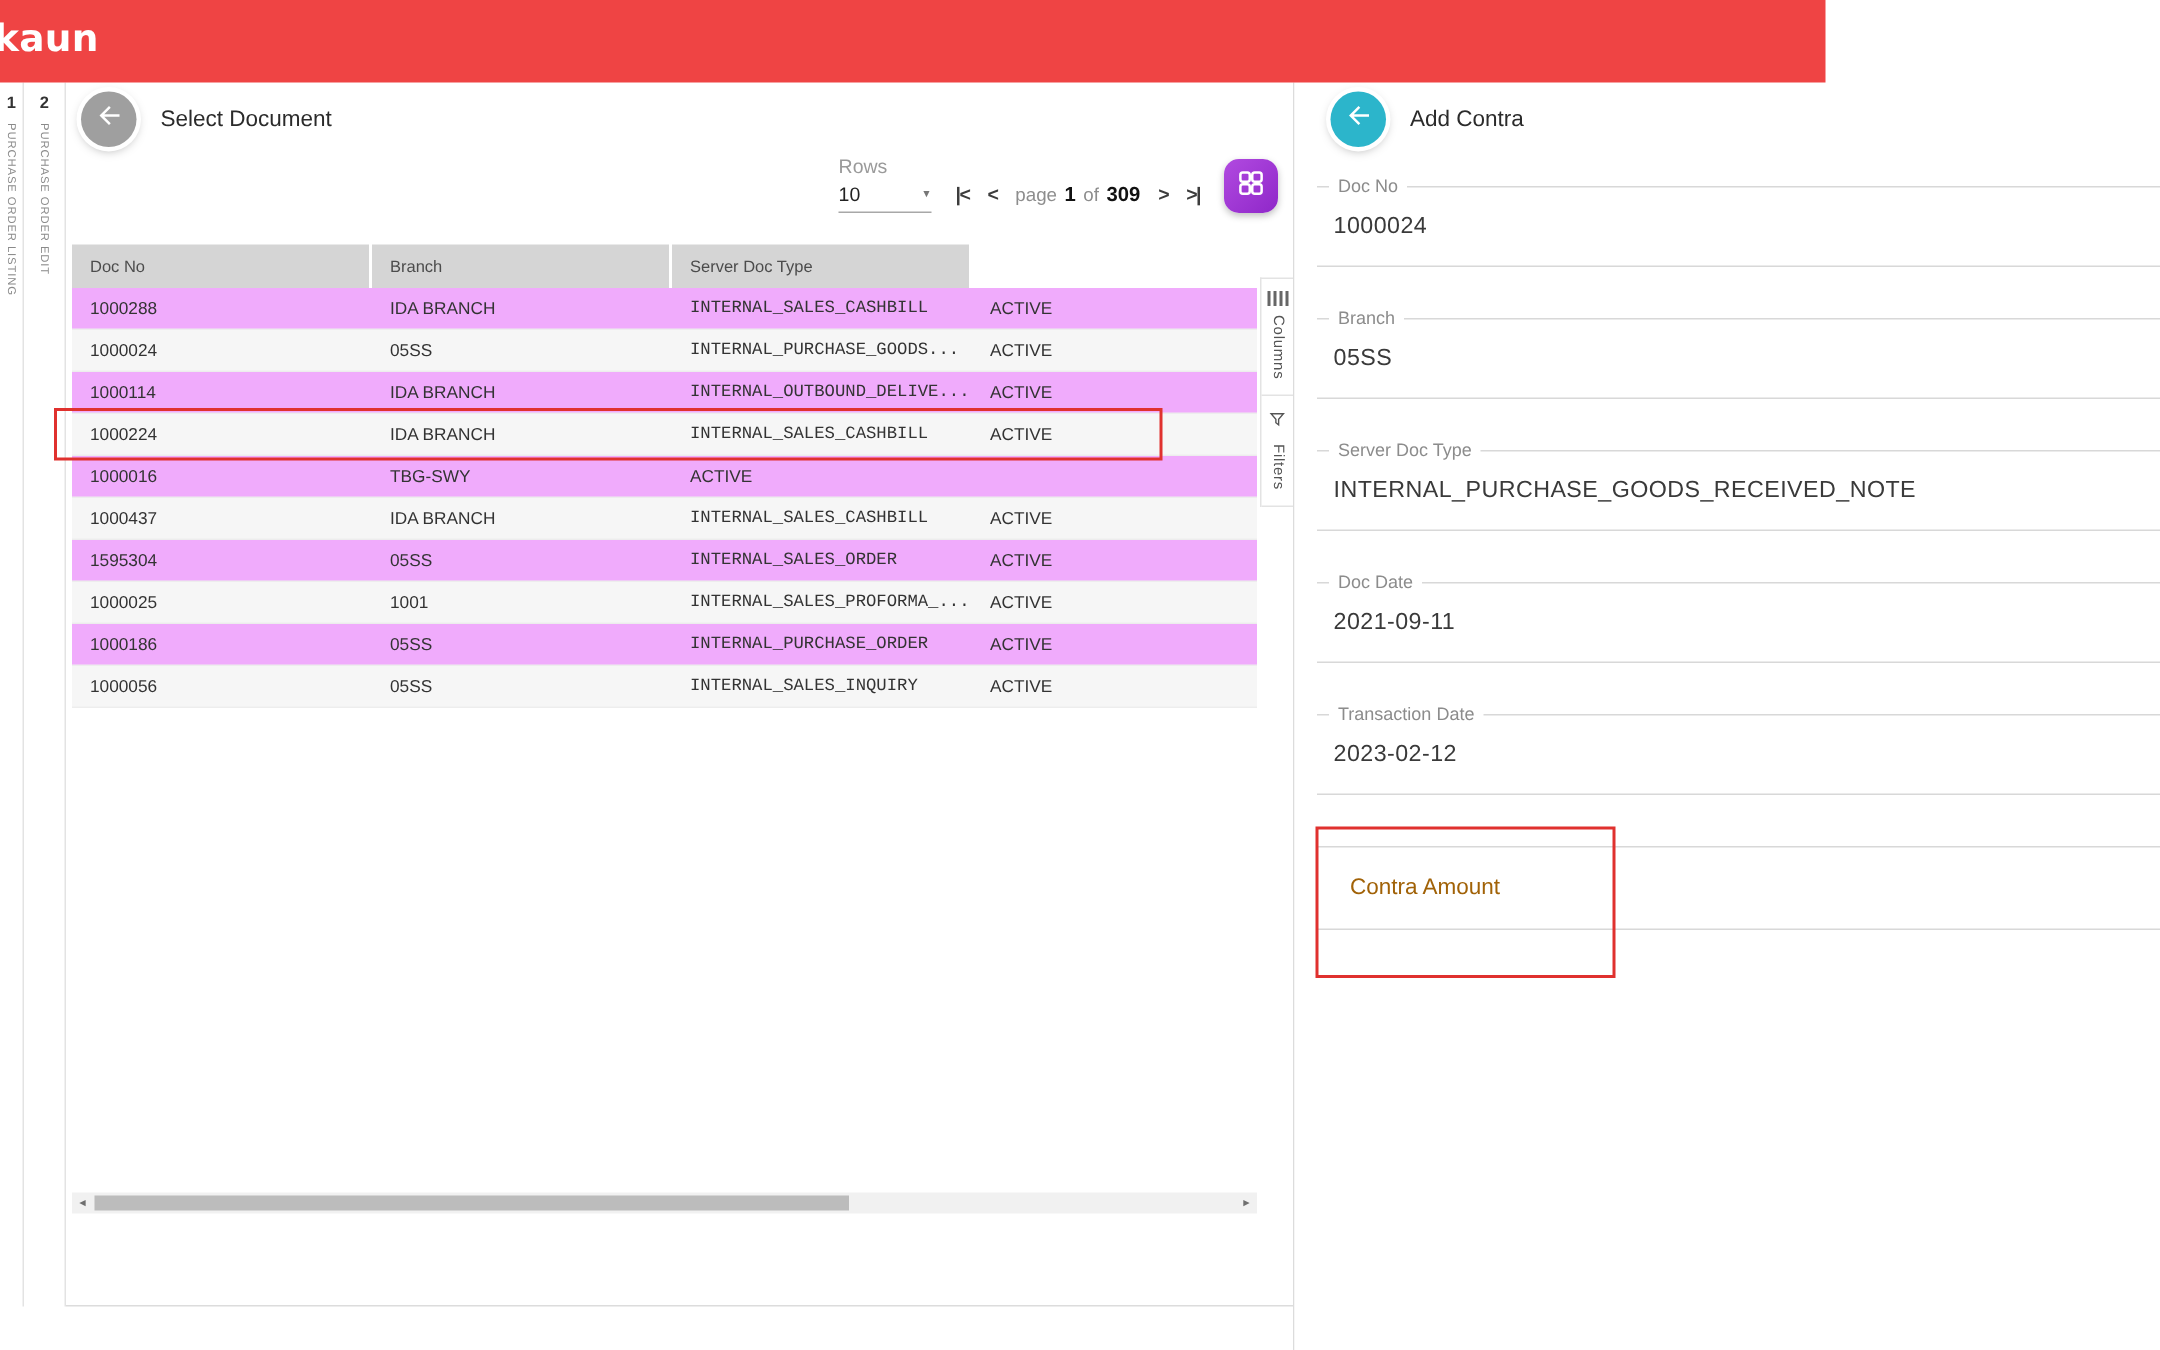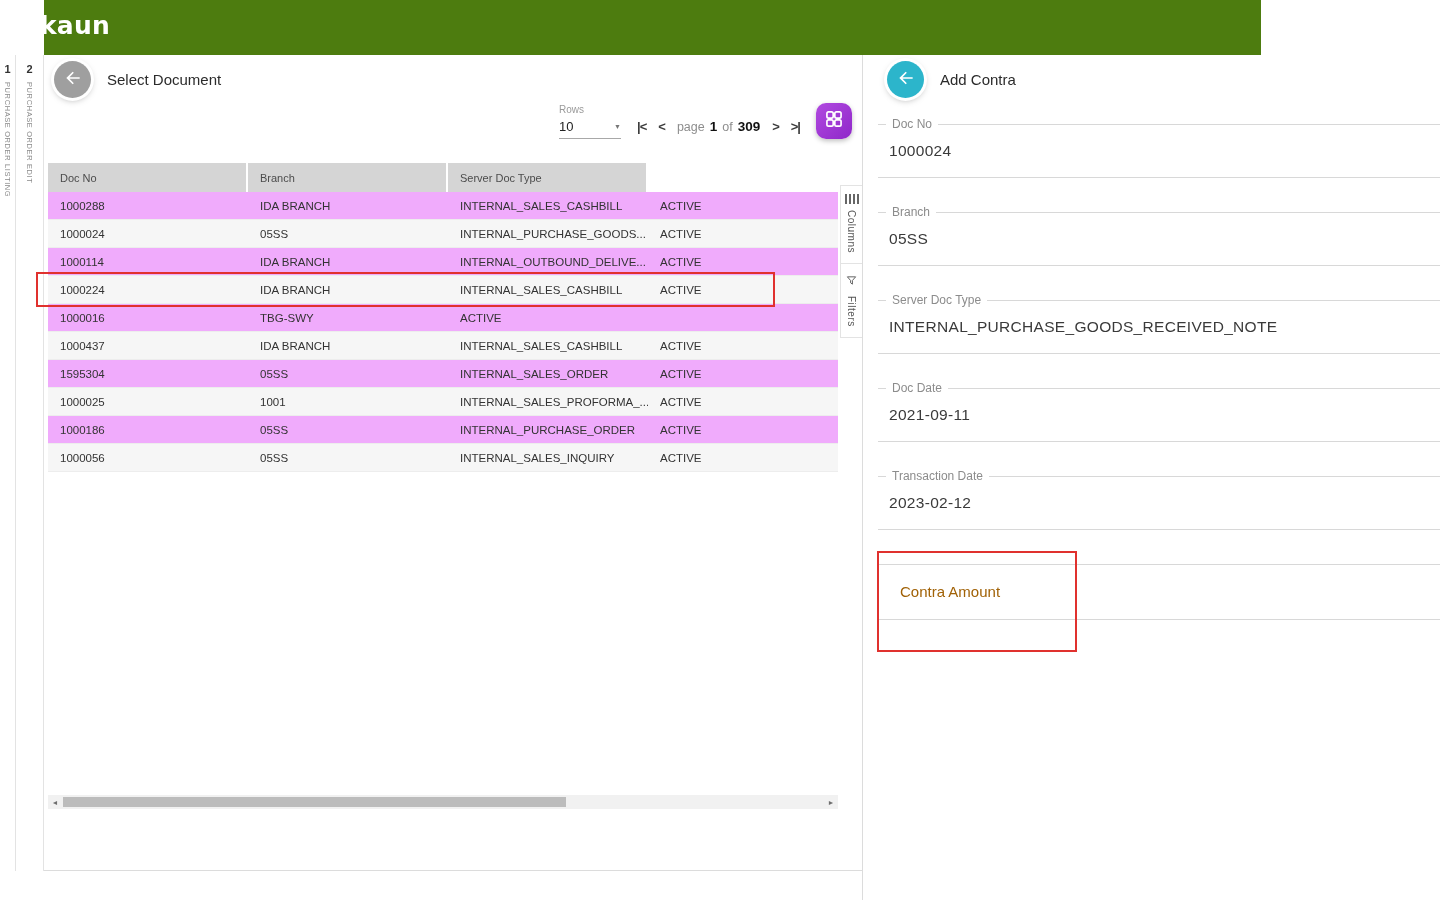--- a/index.html
+++ b/index.html
@@ -1,20 +1,20 @@
 <!DOCTYPE html>
 <html><head>
 <meta charset="utf-8">
 <style>
   * { box-sizing: border-box; margin: 0; padding: 0; }
   html,body { width:1440px; height:900px; overflow:hidden; background:#fff;
     font-family:"Liberation Sans", sans-serif; position:relative; }
 
   
-  .appbar { position:absolute; left:0; top:0; width:1217px; height:55px; background:#4d7c0f; z-index:20;margin-left:44px; }
+  .appbar { position:absolute; left:0; top:0; width:1217px; height:55px; background:#ef4444; z-index:20; }
   .brand { position:absolute; left:-4px; top:11px; font-size:25px; font-weight:700; color:#fff;
     letter-spacing:0.2px; font-family:"DejaVu Sans", sans-serif; }
 
   
   .tab-strip { position:absolute; top:55px; height:816px; background:#fff; border-right:1px solid #e3e3e3; }
   .strip1 { left:0; width:16px; }
   .strip2 { left:16px; width:28px; }
   .tab-num { display:block; text-align:center; font-size:11px; font-weight:700; color:#333; padding-top:8px; }
   .tab-vlabel { display:block; margin:7px auto 0; writing-mode:vertical-rl; font-size:7.5px; color:#8a8a8a;
     letter-spacing:0.6px; white-space:nowrap; }
@@ -27,21 +27,21 @@
   .panel-head { position:absolute; top:6px; left:10px; display:flex; align-items:center; gap:16px; }
   .backbtn { width:37px; height:37px; border-radius:50%; display:flex; align-items:center; justify-content:center;
     box-shadow:0 0 0 3px #ffffff, 0 2px 7px rgba(0,0,0,0.35); cursor:pointer; flex:0 0 auto; }
   .backbtn.gray { background:#9f9f9f; }
   .backbtn.teal { background:#2cb5cb; }
   .panel-title { font-size:15px; color:#2b2b2b; }
 
   
   .paging { position:absolute; top:48px; right:10px; display:flex; align-items:flex-end; }
   .rows-box { width:62px; margin-right:16px; cursor:pointer; }
-  .rows-label { font-size:10px; color:#9a9a9a; margin-bottom:4px; }
+  .rows-label { font-size:13px; color:#9a9a9a; margin-bottom:4px; }
   .rows-value { font-size:13px; color:#222; border-bottom:1px solid #a8a8a8; padding-bottom:4px;
     display:flex; justify-content:space-between; align-items:center; }
   .caret { font-size:7px; color:#777; }
   .pagenav { display:flex; align-items:center; gap:12px; margin-bottom:5px; }
   .nav-sym { font-size:13px; font-weight:600; color:#3c3c3c; letter-spacing:-1px; cursor:pointer; }
   .page-text { display:flex; align-items:baseline; gap:5px; }
   .muted { color:#8d8d8d; font-size:12.5px; }
   .strong { color:#111; font-size:13.5px; font-weight:700; }
   .apps-btn { width:36px; height:36px; border-radius:10px; margin-left:16px;
     background:linear-gradient(135deg,#b14ae0,#8f27c9); display:flex; align-items:center; justify-content:center;
@@ -49,21 +49,21 @@
 
   
   .dtable { position:absolute; left:4px; top:108px; width:790px; }
   .thead { display:flex; height:29px; }
   .th { background:#d5d5d5; font-size:11px; color:#4c4c4c; padding-left:12px; display:flex; align-items:center; }
   .w1 { width:198px; margin-right:2px; } .w2 { width:198px; margin-right:2px; }
   .w3 { width:198px; margin-right:2px; } .w4 { flex:1; }
   .trow { display:flex; height:28px; border-bottom:1px solid #ededed; background:#f0abfc; position:relative; cursor:pointer; }
   .tbody .trow:nth-child(even) { background:#f6f6f6; }
   .td { font-size:11.5px; color:#333; padding-left:12px; display:flex; align-items:center; overflow:hidden; white-space:nowrap; }
-  .c1 { width:200px; } .c2 { width:200px; } .c3 { width:200px; } .c4 { flex:1; }
+  .c1 { width:200px; } .c2 { width:200px; } .c3 { width:200px;font-family:Liberation Mono, monospace; } .c4 { flex:1; }
   .row-annotation { position:absolute; left:-12px; top:-4px; width:739px; height:35px;
     border:2px solid #e0312e; pointer-events:none; z-index:5; }
 
   
   .tools { position:absolute; right:0; top:130px; width:22px; background:#fff;
     border-left:1px solid #e3e3e3; border-top:1px solid #e3e3e3; }
   .tool { padding:8px 0 10px; border-bottom:1px solid #e3e3e3; display:flex; flex-direction:column;
     align-items:center; gap:6px; cursor:pointer; }
   .tool-label { writing-mode:vertical-rl; font-size:10px; color:#555; letter-spacing:0.5px; }
   .colicon { display:flex; gap:2px; } .colicon i { width:2px; height:10px; background:#666; display:block; }

